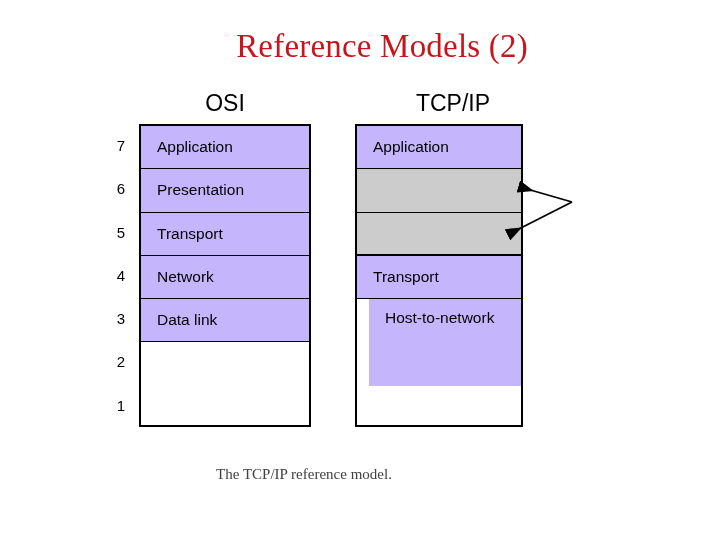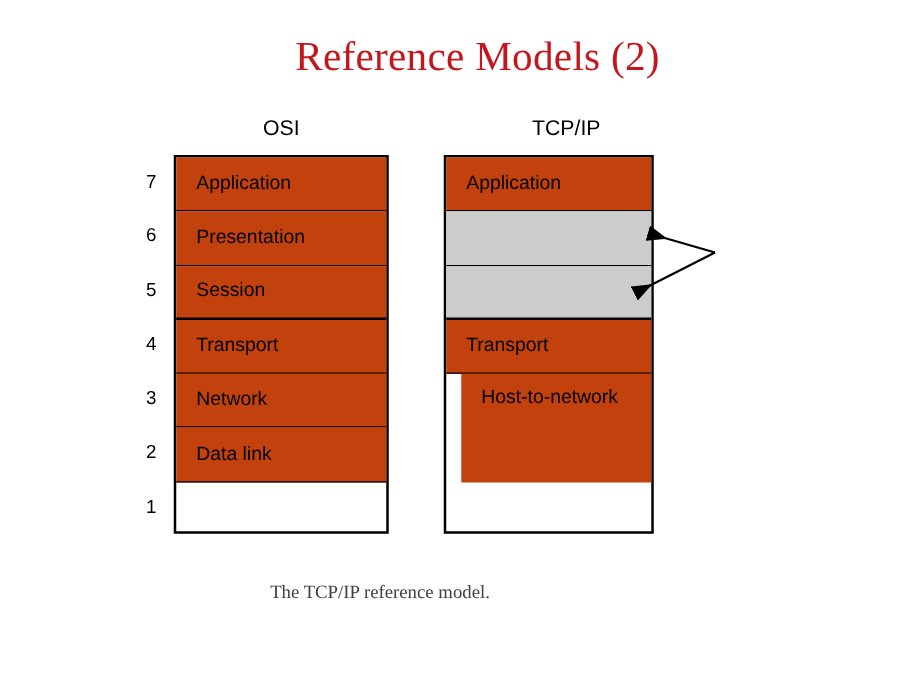--- a/index.html
+++ b/index.html
@@ -32,21 +32,21 @@
     color: #c4161c;
     letter-spacing: 0.2px;
     white-space: nowrap;
     padding-left: 22px;
   }
 
   
   .col-header {
     position: absolute;
     font-family: "Liberation Sans", sans-serif;
-    font-size: 17px;
+    font-size: 23px;
     line-height: 20px;
     color: #000000;
     text-align: center;
     white-space: nowrap;
   }
   #osi-header   { left: 139px; top: 93px; width: 172px; }
   #tcpip-header { left: 369px; top: 93px; width: 168px; }
 
   
   #layer-numbers {
@@ -78,21 +78,21 @@
 
   .layer-cell {
     box-sizing: border-box;
     border-bottom: 1px solid #000000;
     padding-left: 16px;
     display: flex;
     align-items: center;
     font-family: "Liberation Sans", sans-serif;
     font-size: 15.5px;
     color: #000000;
-    background: #c2410c;
+    background: #c4b5fd;
     white-space: nowrap;
   }
   .layer-cell.thick-bottom { border-bottom: 2px solid #000000; }
   .layer-cell.no-border    { border-bottom: none; margin-left: 12px; }
   .layer-cell.gray         { background: #cccccc; }
   .layer-cell.h1 { height: 43.3px; }
   .layer-cell.h2 { height: 86.6px; align-items: flex-start; padding-top: 10px; }
 
   
   #annotation-text {
@@ -143,21 +143,20 @@
     <div class="layer-number">5</div>
     <div class="layer-number">4</div>
     <div class="layer-number">3</div>
     <div class="layer-number">2</div>
     <div class="layer-number">1</div>
   </div>
 
   <div id="osi-stack" class="stack">
     <div class="layer-cell h1">Application</div>
     <div class="layer-cell h1">Presentation</div>
-    <div class="layer-cell h1 thick-bottom">Session</div>
     <div class="layer-cell h1">Transport</div>
     <div class="layer-cell h1">Network</div>
     <div class="layer-cell h1">Data link</div>
   </div>
 
   <div id="tcpip-stack" class="stack">
     <div class="layer-cell h1">Application</div>
     <div class="layer-cell h1 gray"></div>
     <div class="layer-cell h1 gray thick-bottom"></div>
     <div class="layer-cell h1">Transport</div>

